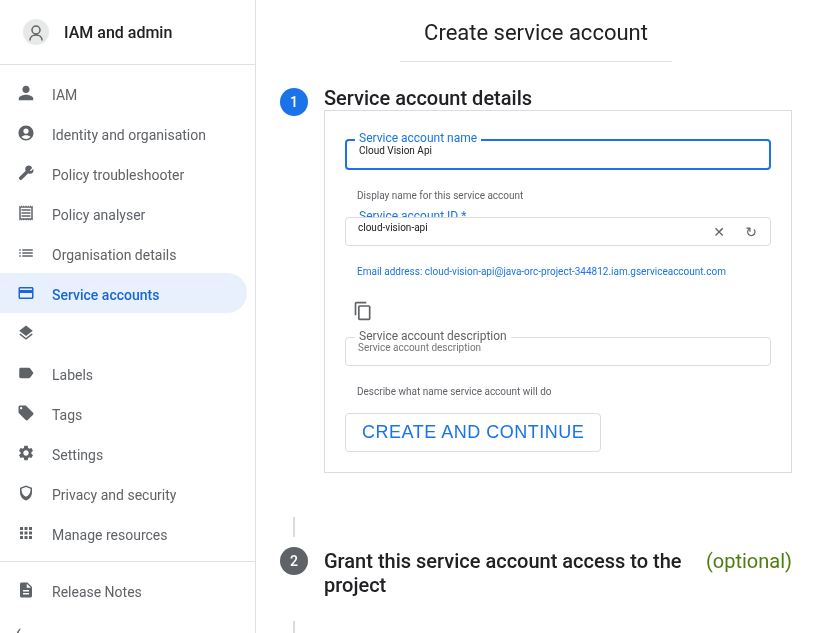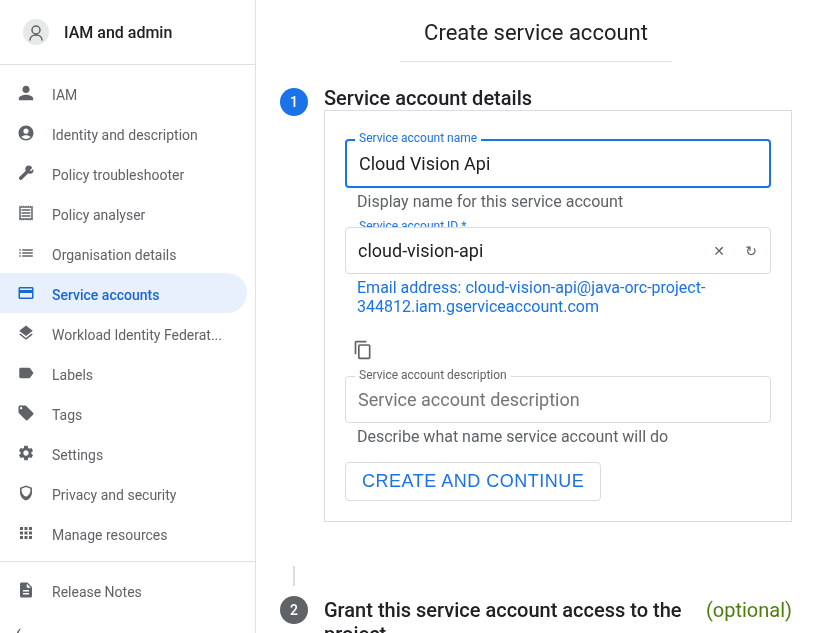--- a/index.html
+++ b/index.html
@@ -156,34 +156,34 @@
       top: -8px;
       left: 10px;
       background: #fff;
       padding: 0 4px;
     }
     .field-label.gray { color: #5f6368; }
     .field-input {
       width: 100%;
       border: 2px solid #1a73e8;
       border-radius: 4px;
-      padding: 12px 40px 12px 12px;
-      font-size: 18px;
+      padding: 4px 40px 12px 12px;
+      font-size: 10px;
       color: #202124;
       outline: none;
       font-family: inherit;
     }
     .field-input.normal-border {
       border: 1px solid #dadce0;
       border-color: #dadce0;
     }
     .field-hint {
-      font-size: 16px;
+      font-size: 10px;
       color: #5f6368;
-      margin-top: 4px;
+      margin-top: 20px;
       padding-left: 12px;
     }
     .field-hint.blue { color: #1a73e8; }
     .field-row {
       display: flex;
       align-items: center;
       position: relative;
     }
     .field-row .field-input { padding-right: 72px; }
     .field-icons {
@@ -257,21 +257,21 @@
       </span>
       <span class="nav-label">IAM</span>
     </div>
 
     <div class="nav-item">
       <span class="nav-icon">
         <svg width="18" height="18" viewBox="0 0 24 24" fill="#5f6368">
             <path d="M12 2C6.48 2 2 6.48 2 12s4.48 10 10 10 10-4.48 10-10S17.52 2 12 2zm0 4c1.93 0 3.5 1.57 3.5 3.5S13.93 13 12 13s-3.5-1.57-3.5-3.5S10.07 6 12 6zm0 14c-2.03 0-4.43-.82-6.14-2.88C7.55 15.8 9.68 15 12 15s4.45.8 6.14 2.12C16.43 19.18 14.03 20 12 20z"></path>
           </svg>
       </span>
-      <span class="nav-label">Identity and description</span>
+      <span class="nav-label">Identity and organisation</span>
     </div>
 
     <div class="nav-item">
       <span class="nav-icon">
         <svg width="18" height="18" viewBox="0 0 24 24" fill="#5f6368">
             <path d="M15.5 2C13 2 11 4 11 6.5c0 .9.3 1.8.7 2.5L2.9 17.8c-.6.6-.6 1.5 0 2.1l1.2 1.2c.6.6 1.5.6 2.1 0l8.8-8.8c.7.4 1.6.7 2.5.7 2.5 0 4.5-2 4.5-4.5 0-.6-.1-1.2-.4-1.8l-3 3-1.4-1.4 3-3C19.6 3.1 17.6 2 15.5 2z"></path>
           </svg>
       </span>
       <span class="nav-label">Policy troubleshooter</span>
     </div>
@@ -302,21 +302,20 @@
       </span>
       <span class="nav-label">Service accounts</span>
     </div>
 
     <div class="nav-item">
       <span class="nav-icon">
         <svg width="18" height="18" viewBox="0 0 24 24" fill="#5f6368">
             <path d="M11.99 18.54l-7.37-5.73L3 14.07l9 7 9-7-1.63-1.27-7.38 5.74zM12 16l7.36-5.73L21 9l-9-7-9 7 1.63 1.27L12 16z"></path>
           </svg>
       </span>
-      <span class="nav-label">Workload Identity Federat...</span>
     </div>
 
     <div class="nav-item">
       <span class="nav-icon">
         <svg width="18" height="18" viewBox="0 0 24 24" fill="#5f6368">
             <path d="M17.63 5.84C17.27 5.33 16.67 5 16 5L5 5.01C3.9 5.01 3 5.9 3 7v10c0 1.1.9 1.99 2 1.99L16 19c.67 0 1.27-.33 1.63-.84L22 12l-4.37-6.16z"></path>
           </svg>
       </span>
       <span class="nav-label">Labels</span>
     </div>

